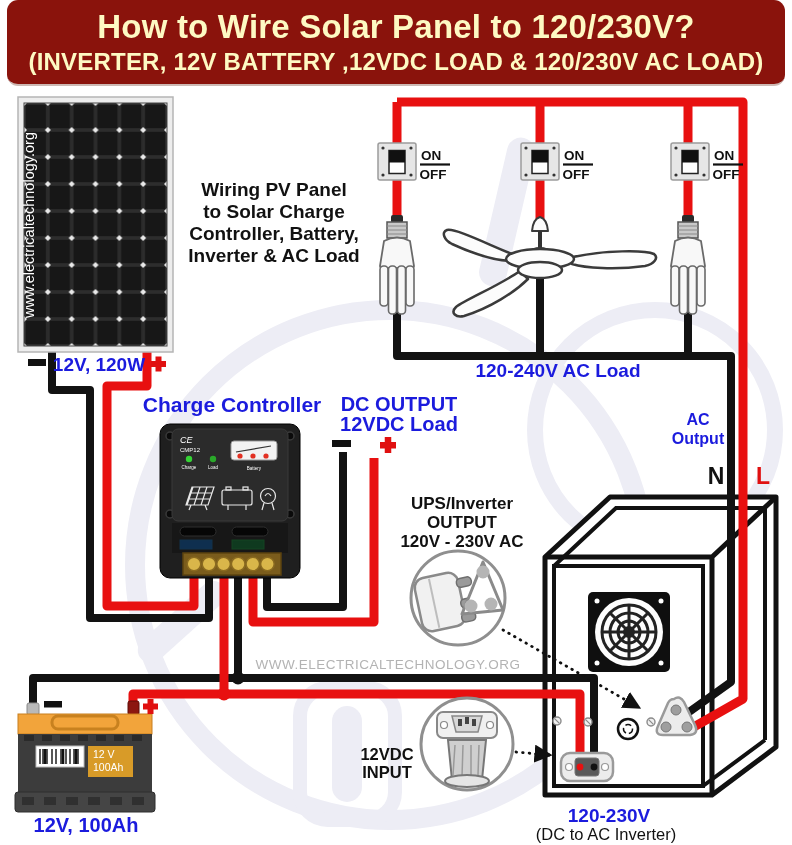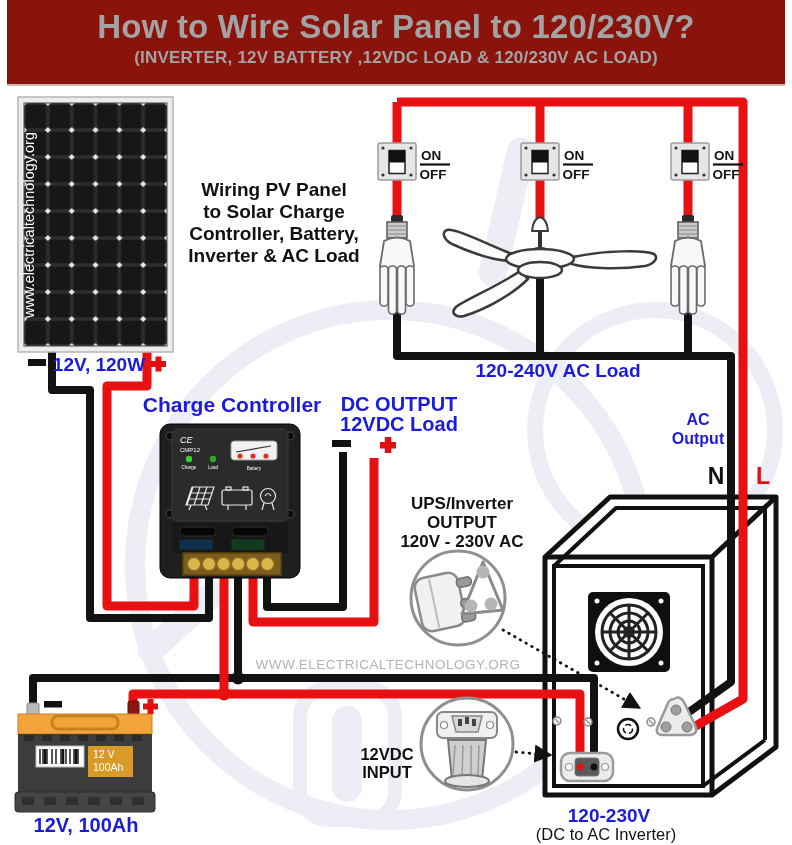--- a/index.html
+++ b/index.html
@@ -1,21 +1,21 @@
 <!DOCTYPE html>
 <html><head>
 <meta charset="utf-8">
 <style>
   html,body{margin:0;padding:0;background:#fff;}
   .page{position:relative;width:792px;height:845px;background:#fff;overflow:hidden;
         font-family:"Liberation Sans",sans-serif;}
-  .header{margin:0 7px;height:84px;background:#8a130c;color:#a3a3a3;text-align:center;
-          border-bottom:2px solid #cdb9b4;}
+  .header{margin:0 7px;height:84px;background:#8a130c;color:#fef9c3;text-align:center;
+          border-bottom:2px solid #cdb9b4;border-radius:11px;}
   .header .title{padding-top:8px;font-size:33px;font-weight:bold;letter-spacing:0.2px;}
-  .header .subtitle{font-size:17px;font-weight:bold;margin-top:2px;letter-spacing:0.2px;}
+  .header .subtitle{font-size:24px;font-weight:bold;margin-top:2px;letter-spacing:0.2px;}
   svg.diagram{position:absolute;left:0;top:84px;}
   svg text{font-family:"Liberation Sans",sans-serif;}
   .t-blue{fill:#1b1bdd;font-weight:bold;}
   .t-black{fill:#111;font-weight:bold;}
   .t-red{fill:#e01010;font-weight:bold;}
   .t-gray{fill:#b3b3b3;}
   .t-white{fill:#ffffff;}
 </style>
 </head>
 <body>

